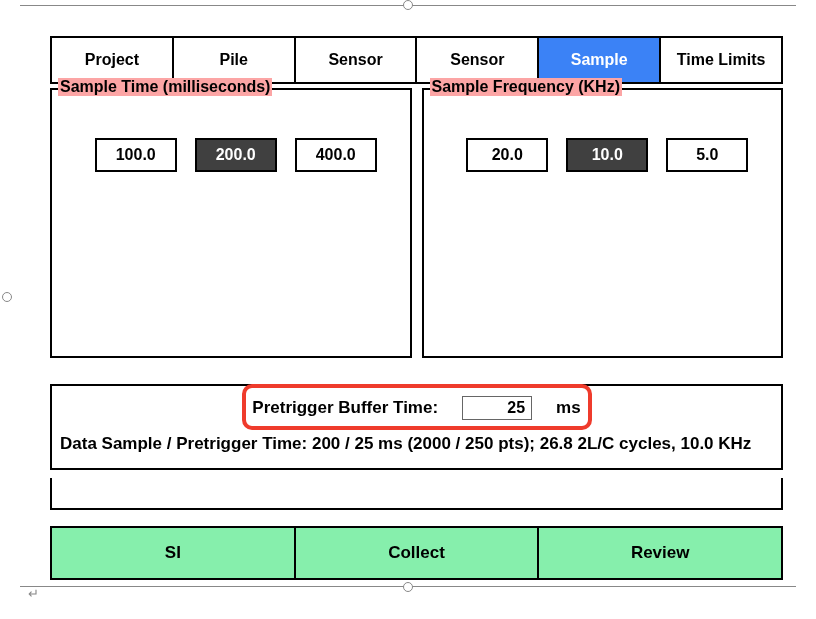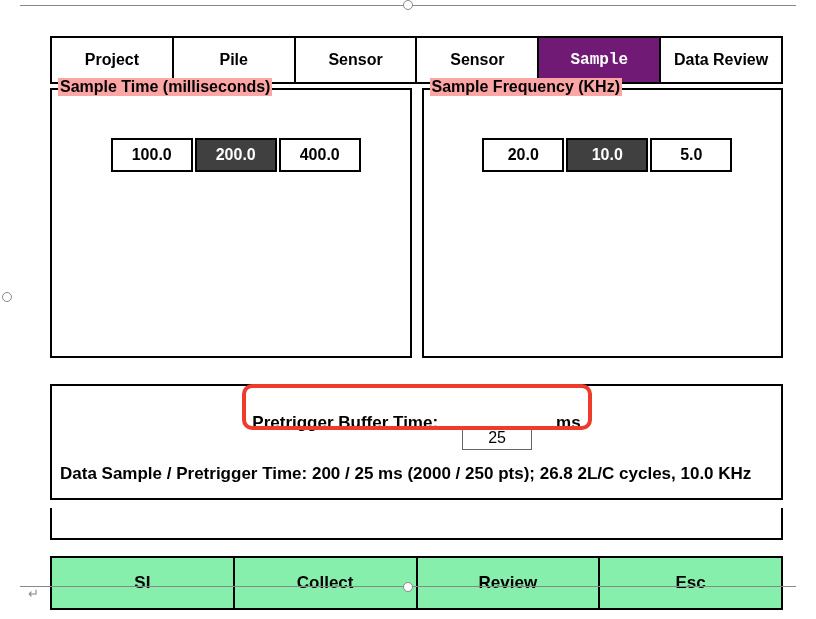--- a/index.html
+++ b/index.html
@@ -72,21 +72,21 @@
     height: 48px;
     display: flex;
     align-items: center;
     justify-content: center;
     font-weight: bold;
     font-size: 16px;
     background: #fff;
     cursor: pointer;
   }
   .tab:last-child { border-right: 2px solid #000; }
-  .tab.active { background: #701a75; color: #fff; font-family: Liberation Mono, monospace; }
+  .tab.active { background: #3b82f6; color: #fff; }
   .groups {
     display: flex;
     gap: 10px;
     margin-top: 4px;
   }
   .group {
     border: 2px solid #000;
     flex: 1;
     position: relative;
     height: 270px;
@@ -96,21 +96,21 @@
     position: absolute;
     top: -12px;
     left: 6px;
     background: #fca5a5;
     padding: 0 2px;
     font-weight: bold;
     font-size: 16px;
   }
   .option-row {
     display: flex;
-    gap: 2px;
+    gap: 18px;
     justify-content: center;
     padding: 0 12px;
     margin-left: 10px;
   }
   .opt {
     border: 2px solid #000;
     width: 82px;
     height: 34px;
     display: flex;
     align-items: center;
@@ -134,23 +134,22 @@
     font-weight: bold;
     font-size: 17px;
     position: relative;
   }
   .pretrig-input {
     border: 1px solid #666;
     width: 70px;
     height: 24px;
     padding: 2px 6px;
     font-size: 16px;
-    font-weight: normal;
-    text-align: center;
-    margin-top: 30px;
+    font-weight: bold;
+    text-align: right;
   }
   .highlight {
     position: absolute;
     border: 4px solid #ef3b2c;
     border-radius: 10px;
     width: 350px;
     height: 46px;
     top: -12px;
     left: 50%;
     margin-left: -175px;
@@ -195,21 +194,21 @@
 <div class="handle-left"></div>
 
 <div class="panel">
 
   <div class="tabs">
     <div class="tab">Project</div>
     <div class="tab">Pile</div>
     <div class="tab">Sensor</div>
     <div class="tab">Sensor</div>
     <div class="tab active">Sample</div>
-    <div class="tab">Data Review</div>
+    <div class="tab">Time Limits</div>
   </div>
 
   <div class="groups">
     <div class="group">
       <div class="group-label">Sample Time (milliseconds)</div>
       <div class="option-row">
         <div class="opt">100.0</div>
         <div class="opt active">200.0</div>
         <div class="opt">400.0</div>
       </div>
@@ -233,20 +232,19 @@
     </div>
     <div class="summary">Data Sample / Pretrigger Time: 200 / 25 ms (2000 / 250 pts); 26.8 2L/C cycles, 10.0 KHz</div>
   </div>
 
   <div class="spacer-box"></div>
 
   <div class="bottom-buttons">
     <div class="bbtn">SI</div>
     <div class="bbtn">Collect</div>
     <div class="bbtn">Review</div>
-    <div class="bbtn">Esc</div>
   </div>
 
 </div>
 
 <div class="frame-bottom"></div>
 <div class="handle-bottom"></div>
 <div class="return-mark">↵</div>
 
 </body></html>

